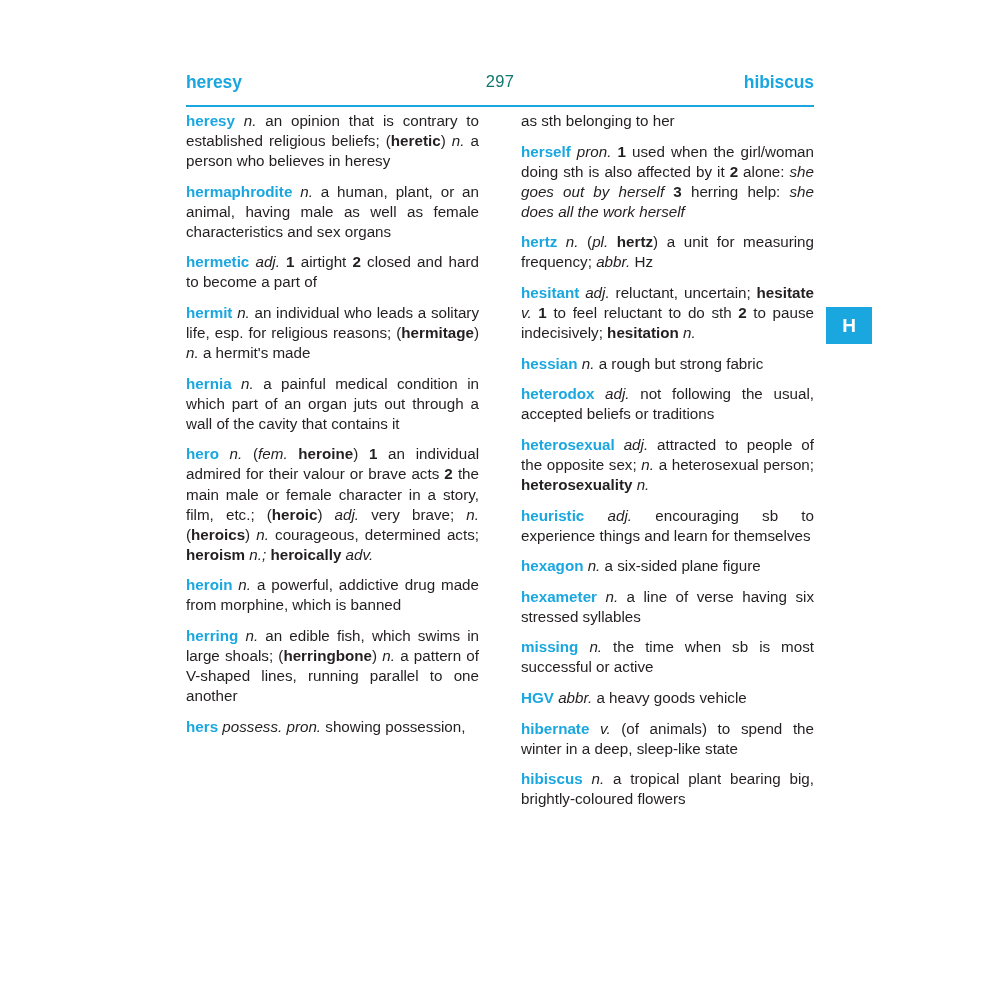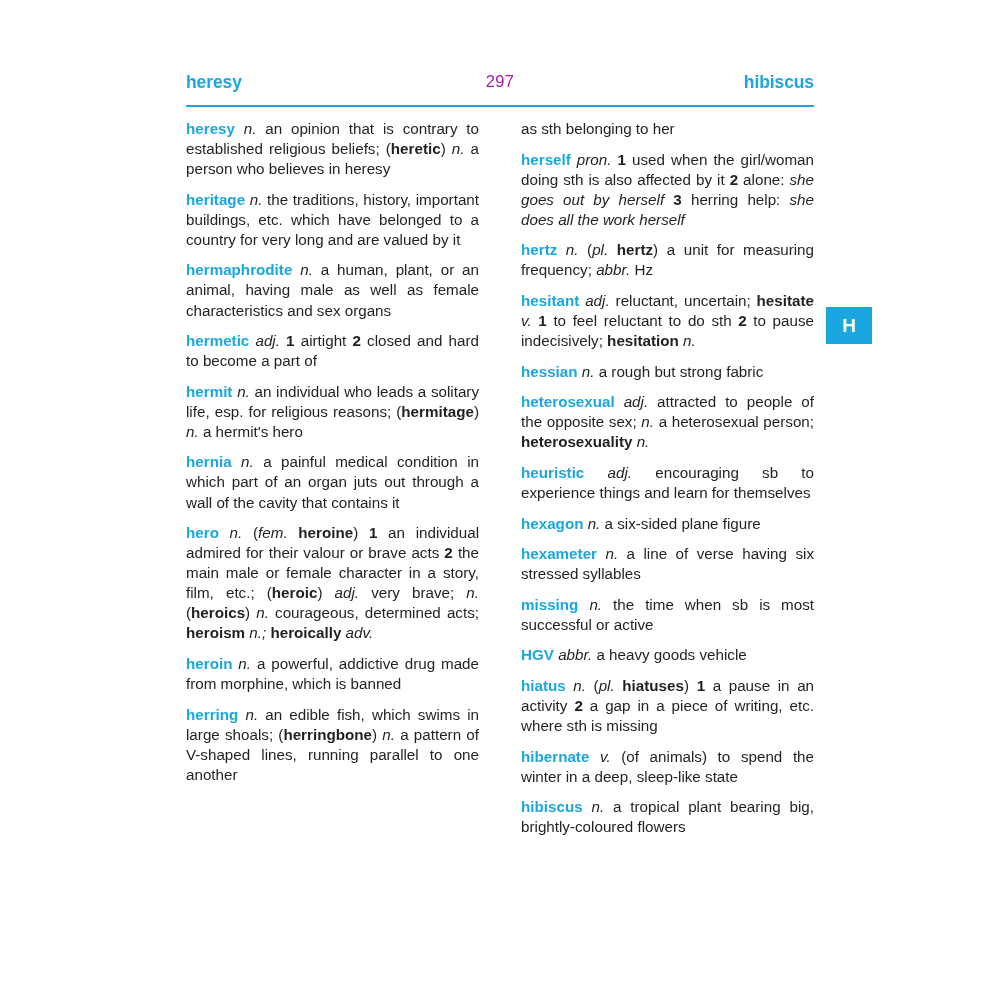--- a/index.html
+++ b/index.html
@@ -33,38 +33,38 @@
     justify-content: space-between;
     height: 26px;
     font-size: 17.5px;
     font-weight: bold;
     letter-spacing: -0.1px;
   }
   .runhead .left, .runhead .right {
     color: #1aa7e0;
   }
   .runhead .center {
-    color: #a21caf;
+    color: #0f766e;
     font-weight: normal;
     font-size: 16.5px;
     position: absolute;
     left: 0;
     right: 0;
     text-align: center;
     letter-spacing: 0.3px;
   }
   .runhead .right { text-align: right; }
   .rule {
     border-top: 2.2px solid #1aa7e0;
     margin-top: 7px;
   }
   
   .columns {
     display: flex;
-    margin-top: 12px;
+    margin-top: 4px;
     gap: 42px;
   }
   .col {
     width: 301px;
     font-size: 15.2px;
     line-height: 1.32;
     text-align: justify;
     text-justify: inter-word;
     hyphens: none;
   }
@@ -105,42 +105,42 @@
     <div class="runhead">
       <span class="left">heresy</span>
       <span class="center">297</span>
       <span class="right">hibiscus</span>
     </div>
     <div class="rule"></div>
 
     <div class="columns">
       <div class="col" id="col-0">
           <p class="entry"><span class="hw">heresy</span><span class="ital"> n. </span><span>an opinion that is contrary to established religious beliefs; (</span><span class="bold">heretic</span><span>) </span><span class="ital">n. </span><span>a person who believes in heresy</span></p>
-          <p class="entry"><span class="hw">heritage</span><span class="ital"> n. </span><span>the traditions, history, important buildings, etc. which have belonged to a country for very long and are valued by it</span></p>
           <p class="entry"><span class="hw">hermaphrodite</span><span class="ital"> n. </span><span>a human, plant, or an animal, having male as well as female characteristics and sex organs</span></p>
           <p class="entry"><span class="hw">hermetic</span><span class="ital"> adj. </span><span class="num">1</span><span> airtight </span><span class="num">2</span><span> closed and hard to become a part of</span></p>
-          <p class="entry"><span class="hw">hermit</span><span class="ital"> n. </span><span>an individual who leads a solitary life, esp. for religious reasons; (</span><span class="bold">hermitage</span><span>) </span><span class="ital">n. </span><span>a hermit's hero</span></p>
+          <p class="entry"><span class="hw">hermit</span><span class="ital"> n. </span><span>an individual who leads a solitary life, esp. for religious reasons; (</span><span class="bold">hermitage</span><span>) </span><span class="ital">n. </span><span>a hermit's made</span></p>
           <p class="entry"><span class="hw">hernia</span><span class="ital"> n. </span><span>a painful medical condition in which part of an organ juts out through a wall of the cavity that contains it</span></p>
           <p class="entry"><span class="hw">hero</span><span class="ital"> n. </span><span>(</span><span class="ital">fem. </span><span class="bold">heroine</span><span>) </span><span class="num">1</span><span> an individual admired for their valour or brave acts </span><span class="num">2</span><span> the main male or female character in a story, film, etc.; (</span><span class="bold">heroic</span><span>) </span><span class="ital">adj. </span><span>very brave; </span><span class="ital">n. </span><span>(</span><span class="bold">heroics</span><span>) </span><span class="ital">n. </span><span>courageous, determined acts; </span><span class="bold">heroism </span><span class="ital">n.; </span><span class="bold">heroically </span><span class="ital">adv.</span></p>
           <p class="entry"><span class="hw">heroin</span><span class="ital"> n. </span><span>a powerful, addictive drug made from morphine, which is banned</span></p>
           <p class="entry"><span class="hw">herring</span><span class="ital"> n. </span><span>an edible fish, which swims in large shoals; (</span><span class="bold">herringbone</span><span>) </span><span class="ital">n. </span><span>a pattern of V-shaped lines, running parallel to one another</span></p>
+          <p class="entry"><span class="hw">hers </span><span class="ital">possess. pron. </span><span>showing possession,</span></p>
         </div>
       <div class="col" id="col-1">
           <p class="entry"><span>as sth belonging to her</span></p>
           <p class="entry"><span class="hw">herself</span><span class="ital"> pron. </span><span class="num">1</span><span> used when the girl/woman doing sth is also affected by it </span><span class="num">2</span><span> alone: </span><span class="ital">she goes out by herself </span><span class="num">3</span><span> herring help: </span><span class="ital">she does all the work herself</span></p>
           <p class="entry"><span class="hw">hertz</span><span class="ital"> n. </span><span>(</span><span class="ital">pl. </span><span class="bold">hertz</span><span>) a unit for measuring frequency; </span><span class="ital">abbr. </span><span>Hz</span></p>
           <p class="entry"><span class="hw">hesitant</span><span class="ital"> adj. </span><span>reluctant, uncertain; </span><span class="bold">hesitate </span><span class="ital">v. </span><span class="num">1</span><span> to feel reluctant to do sth </span><span class="num">2</span><span> to pause indecisively; </span><span class="bold">hesitation </span><span class="ital">n.</span></p>
           <p class="entry"><span class="hw">hessian</span><span class="ital"> n. </span><span>a rough but strong fabric</span></p>
+          <p class="entry"><span class="hw">heterodox</span><span class="ital"> adj. </span><span>not following the usual, accepted beliefs or traditions</span></p>
           <p class="entry"><span class="hw">heterosexual</span><span class="ital"> adj. </span><span>attracted to people of the opposite sex; </span><span class="ital">n. </span><span>a heterosexual person; </span><span class="bold">heterosexuality </span><span class="ital">n.</span></p>
           <p class="entry"><span class="hw">heuristic</span><span class="ital"> adj. </span><span>encouraging sb to experience things and learn for themselves</span></p>
           <p class="entry"><span class="hw">hexagon</span><span class="ital"> n. </span><span>a six-sided plane figure</span></p>
           <p class="entry"><span class="hw">hexameter</span><span class="ital"> n. </span><span>a line of verse having six stressed syllables</span></p>
           <p class="entry"><span class="hw">missing</span><span class="ital"> n. </span><span>the time when sb is most successful or active</span></p>
           <p class="entry"><span class="hw">HGV</span><span class="ital"> abbr. </span><span>a heavy goods vehicle</span></p>
-          <p class="entry"><span class="hw">hiatus</span><span class="ital"> n. </span><span>(</span><span class="ital">pl. </span><span class="bold">hiatuses</span><span>) </span><span class="num">1</span><span> a pause in an activity </span><span class="num">2</span><span> a gap in a piece of writing, etc. where sth is missing</span></p>
           <p class="entry"><span class="hw">hibernate</span><span class="ital"> v. </span><span>(of animals) to spend the winter in a deep, sleep-like state</span></p>
           <p class="entry"><span class="hw">hibiscus</span><span class="ital"> n. </span><span>a tropical plant bearing big, brightly-coloured flowers</span></p>
         </div>
     </div>
 
   </div>
 
   <div class="letter-tab">H</div>
 </div>
 

